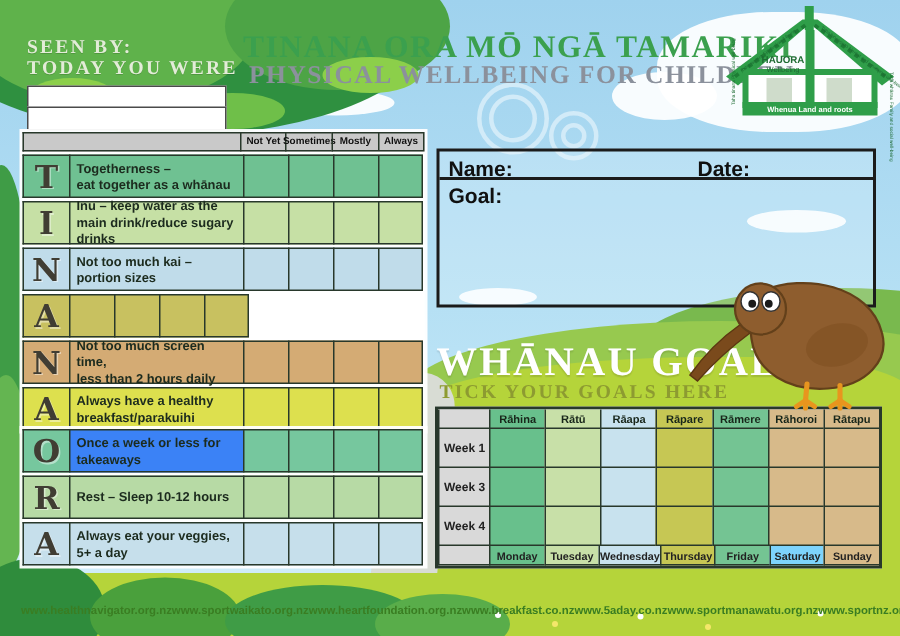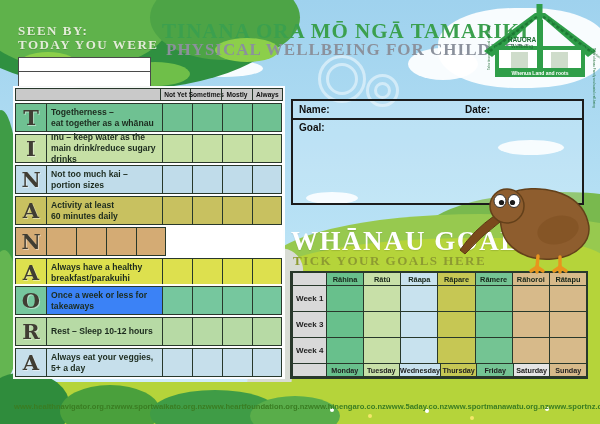--- a/index.html
+++ b/index.html
@@ -30,21 +30,21 @@
   .crow{display:flex;height:29px;margin-top:2px;}
   .crow > div{border:1px solid #28382b;border-right:none;box-sizing:border-box;}
   .crow > div:last-child{border-right:1px solid #28382b;}
   .lcell{width:31px;display:flex;align-items:center;justify-content:center;font-family:"DejaVu Serif",serif;font-weight:bold;font-size:21px;color:#403d33;text-shadow:1px 1px 0 rgba(255,255,255,.45);}
   .tcell{width:116px;padding:2px 4px;font-size:8.6px;font-weight:bold;color:#1c2b1e;line-height:1.25;display:flex;align-items:center;white-space:pre-line;}
   .bcell{width:30px;cursor:pointer;}
 
   
   .goalbox{position:absolute;left:291px;top:99px;width:293px;height:106px;border:2px solid #1b1b1b;background:rgba(240,250,255,.22);box-sizing:border-box;}
   .goalbox .toprow{height:17px;border-bottom:2px solid #1b1b1b;position:relative;}
-  .goalbox label{font-size:10px;font-weight:bold;color:#101010;}
+  .goalbox label{font-size:14px;font-weight:bold;color:#101010;}
   .lbl-name{position:absolute;left:6px;top:3px;}
   .lbl-date{position:absolute;left:172px;top:3px;}
   .lbl-goal{position:absolute;left:6px;top:21px;}
 
   
   .wg-title{position:absolute;left:291px;top:226px;color:#fff;font-family:"Liberation Serif",serif;font-weight:bold;font-size:27px;letter-spacing:1.5px;text-shadow:0 1px 1px rgba(0,0,0,.12);}
   .wg-sub{position:absolute;left:293px;top:253px;color:#8d9b31;font-family:"Liberation Serif",serif;font-weight:bold;font-size:13px;letter-spacing:1.5px;}
   .wgtable{position:absolute;left:290px;top:271px;width:298px;border:2px solid #28382b;background:#fff;box-sizing:border-box;}
   .wgrow{display:flex;}
   .wgrow > div{border:1px solid #28382b;border-right:none;border-top:none;box-sizing:border-box;}
@@ -163,29 +163,29 @@
       <div class="lcell" style="background-color: rgb(192, 220, 234);">N</div>
       <div class="tcell" style="background-color: rgb(192, 220, 234);">Not too much kai –
 portion sizes</div>
       <div class="bcell" style="background-color: rgb(192, 220, 234);"></div>
       <div class="bcell" style="background-color: rgb(192, 220, 234);"></div>
       <div class="bcell" style="background-color: rgb(192, 220, 234);"></div>
       <div class="bcell" style="background-color: rgb(192, 220, 234);"></div>
     </div>
     <div class="crow">
       <div class="lcell" style="background-color: rgb(200, 193, 96);">A</div>
-      <div class="tcell" style="background-color: rgb(200, 193, 96);">Activity at least
-60 minutes daily</div>
       <div class="bcell" style="background-color: rgb(200, 193, 96);"></div>
       <div class="bcell" style="background-color: rgb(200, 193, 96);"></div>
       <div class="bcell" style="background-color: rgb(200, 193, 96);"></div>
       <div class="bcell" style="background-color: rgb(200, 193, 96);"></div>
     </div>
     <div class="crow">
       <div class="lcell" style="background-color: rgb(212, 171, 116);">N</div>
+      <div class="tcell" style="background-color: rgb(212, 171, 116);">Not too much screen time,
+less than 2 hours daily</div>
       <div class="bcell" style="background-color: rgb(212, 171, 116);"></div>
       <div class="bcell" style="background-color: rgb(212, 171, 116);"></div>
       <div class="bcell" style="background-color: rgb(212, 171, 116);"></div>
       <div class="bcell" style="background-color: rgb(212, 171, 116);"></div>
     </div>
     <div class="crow">
       <div class="lcell" style="background-color: rgb(221, 224, 78);">A</div>
       <div class="tcell" style="background-color: rgb(221, 224, 78);">Always have a healthy
 breakfast/parakuihi</div>
       <div class="bcell" style="background-color: rgb(221, 224, 78);"></div>
@@ -279,21 +279,21 @@
       <div class="dc" style="background-color: rgb(215, 186, 138);"></div>
       <div class="dc" style="background-color: rgb(215, 186, 138);"></div>
     </div>
     <div class="wgrow wg-foot">
       <div class="wk"></div>
       <div class="dc" style="background-color: rgb(104, 192, 140);">Monday</div>
       <div class="dc" style="background-color: rgb(200, 224, 168);">Tuesday</div>
       <div class="dc" style="background-color: rgb(200, 226, 238);">Wednesday</div>
       <div class="dc" style="background-color: rgb(198, 199, 84);">Thursday</div>
       <div class="dc" style="background-color: rgb(116, 196, 147);">Friday</div>
-      <div class="dc" style="background-color: #e5e5e5;">Saturday</div>
+      <div class="dc" style="background-color: #7dd3fc;">Saturday</div>
       <div class="dc" style="background-color: rgb(215, 186, 138);">Sunday</div>
     </div>
   </div>
 
   <svg style="left:458px;top:176px;" width="140" height="96" viewBox="0 0 140 96">
     <path d="M36 40 Q 16 54 2 74 L 7 78 Q 23 60 42 46 Z" fill="#7a4a1c" stroke="#5c3712" stroke-width="1"></path>
     <path d="M50 18 C 78 6 122 14 130 46 C 135 64 120 81 94 83 C 68 85 46 72 43 50 C 41 36 43 24 50 18 Z" fill="#8e5d2e" stroke="#63401a" stroke-width="1.5"></path>
     <ellipse cx="100" cy="54" rx="21" ry="14" fill="#7d4e20" opacity="0.55" transform="rotate(-14 100 54)"></ellipse>
     <circle cx="49" cy="30" r="17" fill="#8e5d2e" stroke="#63401a" stroke-width="1.5"></circle>
     <ellipse cx="42" cy="25" rx="6" ry="6.5" fill="#ffffff" stroke="#333" stroke-width="1"></ellipse>
@@ -309,19 +309,19 @@
       <line x1="102" y1="91" x2="96" y2="95"></line>
       <line x1="102" y1="91" x2="102" y2="96"></line>
       <line x1="102" y1="91" x2="108" y2="95"></line>
     </g>
   </svg>
 
   <div class="footer">
     <span>www.healthnavigator.org.nz</span>
     <span>www.sportwaikato.org.nz</span>
     <span>www.heartfoundation.org.nz</span>
-    <span>www.hinengaro.co.nz</span>
+    <span>www.breakfast.co.nz</span>
     <span>www.5aday.co.nz</span>
     <span>www.sportmanawatu.org.nz</span>
     <span>www.sportnz.org.nz</span>
   </div>
 
 </div>
 
 </body></html>

